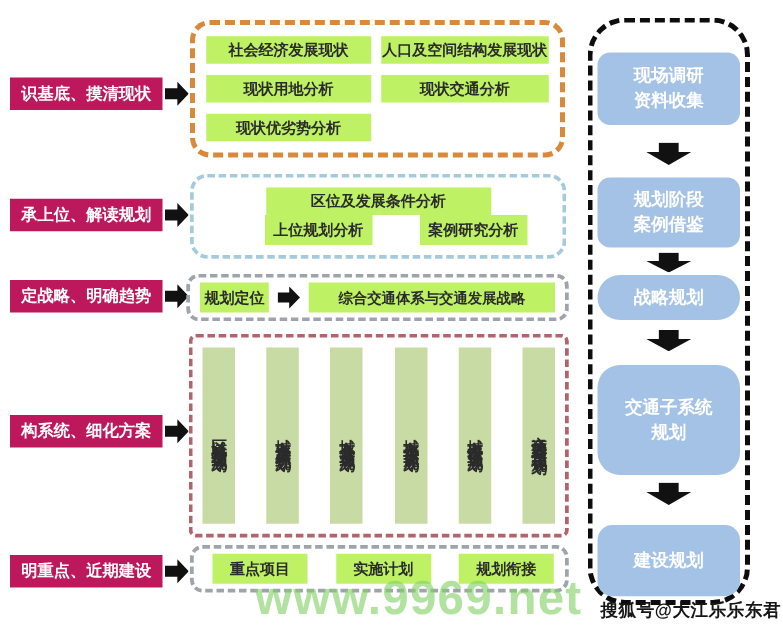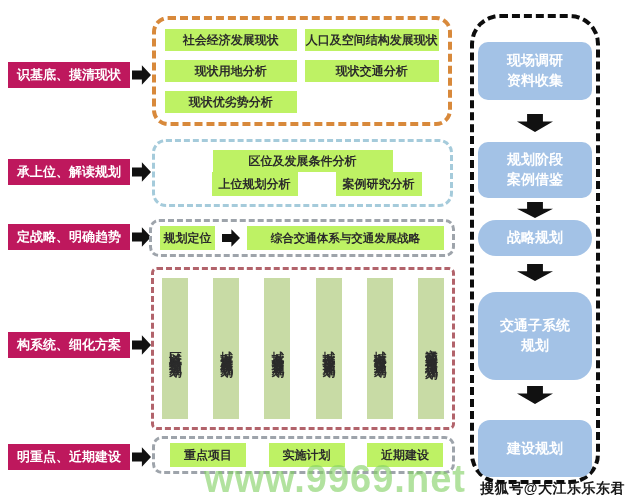--- a/index.html
+++ b/index.html
@@ -122,21 +122,21 @@
     <div class="vbox">城市道路系统规划</div>
     <div class="vbox">城市公共交通规划</div>
     <div class="vbox">城市停车设施规划</div>
     <div class="vbox">城市慢行交通规划</div>
     <div class="vbox">交通管理与信息化规划</div>
   </div>
 
   <div class="sec sec5">
     <div class="gbox">重点项目</div>
     <div class="gbox">实施计划</div>
-    <div class="gbox">近期建设</div>
+    <div class="gbox">规划衔接</div>
   </div>
 
   <div class="rc">
     <div class="bbox" style="top:24px;  height:58px;">现场调研
 资料收集</div>
     <div class="darrow" style="top:96px;  height:18px;"></div>
     <div class="bbox" style="top:124px; height:56px;">规划阶段
 案例借鉴</div>
     <div class="darrow" style="top:184px; height:16px;"></div>
     <div class="bbox" style="top:202px; height:36px;border-radius:18px;">战略规划</div>

